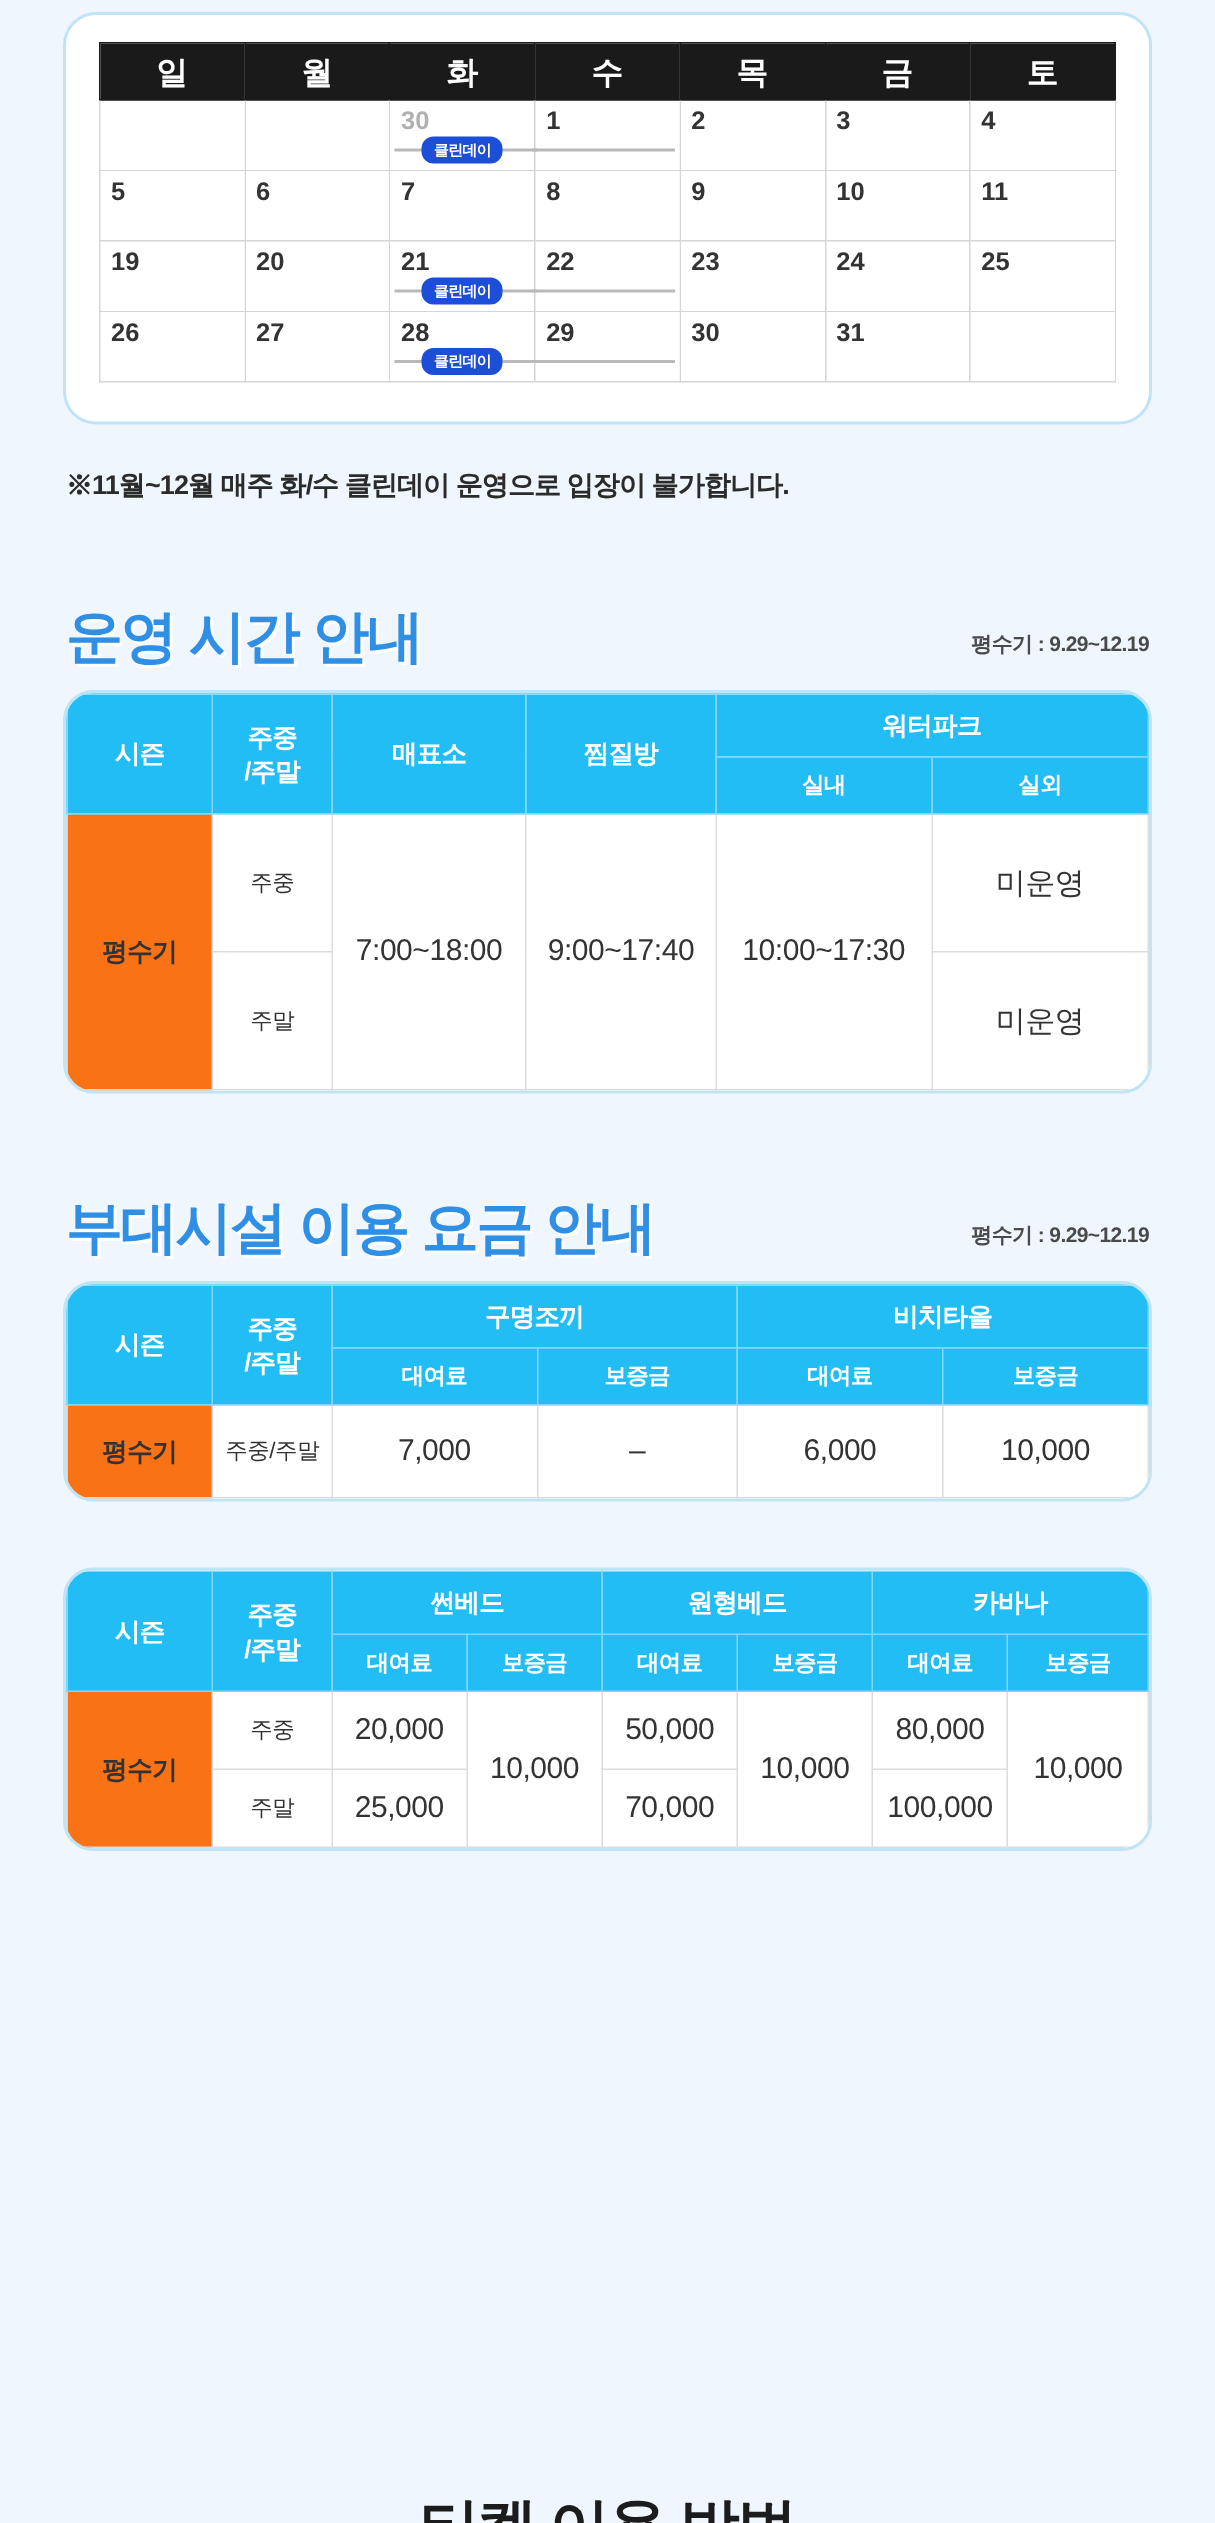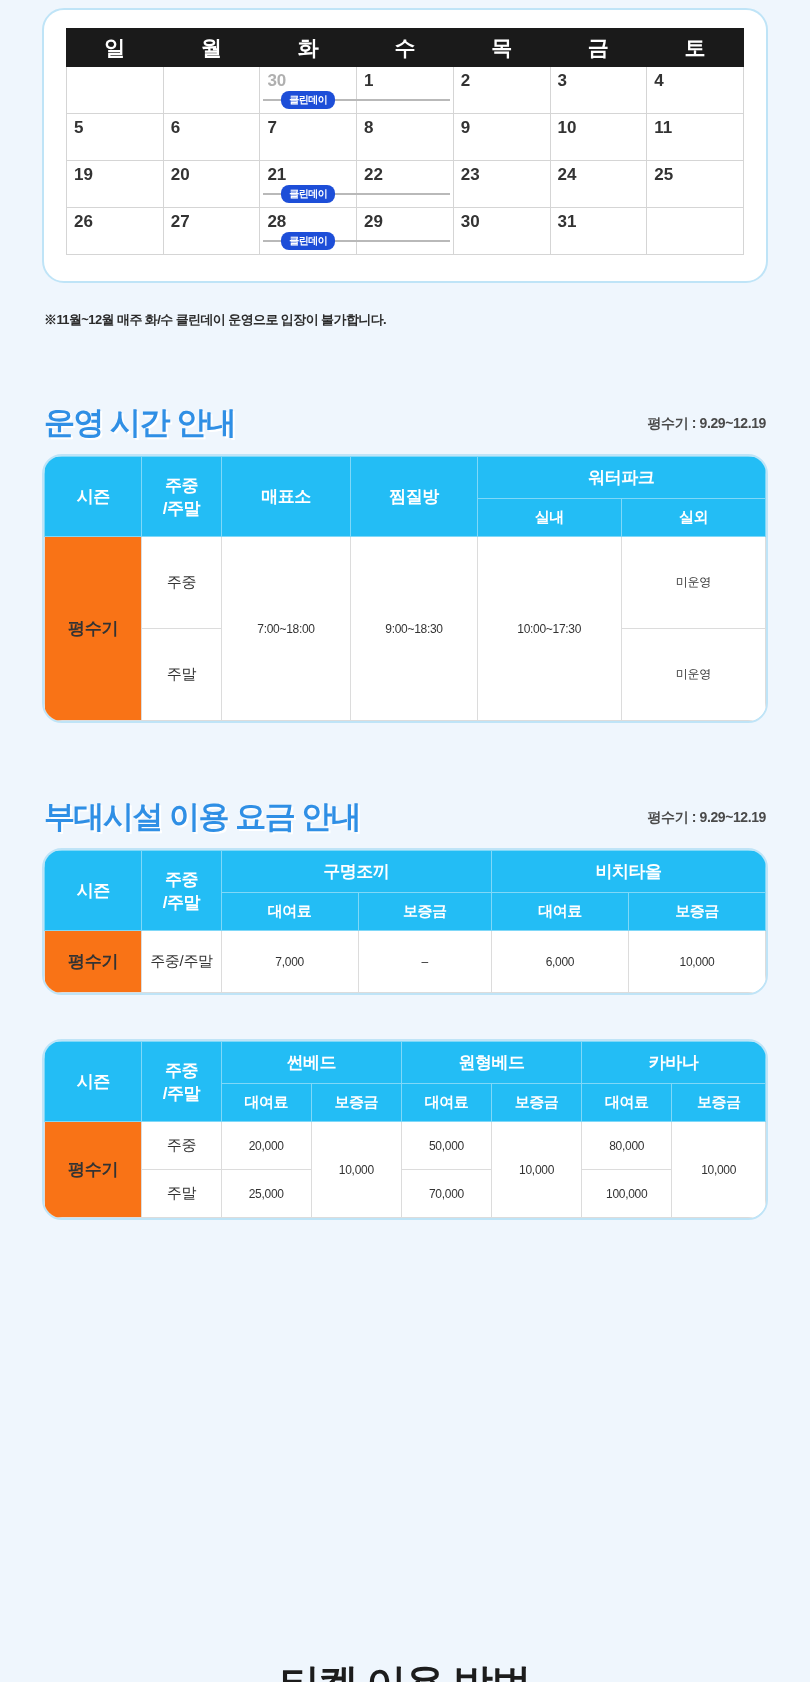--- a/index.html
+++ b/index.html
@@ -67,35 +67,35 @@
     left: 3px; right: -2px;
     bottom: 12px;
     height: 2px;
     background: #b9b9b9;
     z-index: 2;
   }
   .spanline.left { left: -2px; right: 3px; }
 
   .note {
     margin: 28px 44px 16px 44px;
-    font-size: 13px;
+    font-size: 18px;
     font-weight: bold;
     color: #2b2b2b;
     letter-spacing: -0.6px;
   }
 
   
   .sec-head {
     margin: 54px 44px 0 44px;
     display: flex;
     align-items: flex-end;
     gap: 14px;
   }
   .sec-title {
-    font-size: 31px;
+    font-size: 38px;
     font-weight: bold;
     color: #2f8fe5;
     letter-spacing: -1.5px;
     line-height: 1;
     text-shadow: 2px 2px 0 #ffffff;
   }
   .sec-sub {
     font-size: 14px;
     font-weight: bold;
     color: #4a4a4a;
@@ -124,21 +124,21 @@
     font-size: 17px;
     font-weight: bold;
     border: 1px solid #7fd8f8;
     padding: 9px 2px;
     letter-spacing: -0.5px;
   }
   table.info th.sub { font-size: 15px; }
   table.info td {
     border: 1px solid #dcdcdc;
     text-align: center;
-    font-size: 12px;
+    font-size: 20px;
     color: #333;
     padding: 14px 2px;
     background: #ffffff;
     letter-spacing: -0.3px;
   }
   table.info td.season {
     background: #f97316;
     font-weight: bold;
     font-size: 17px;
   }
@@ -275,21 +275,21 @@
       <tr>
         <th class="sub">실내</th>
         <th class="sub">실외</th>
       </tr>
     </thead>
     <tbody>
       <tr>
         <td class="season" rowspan="2">평수기</td>
         <td class="small">주중</td>
         <td rowspan="2">7:00~18:00</td>
-        <td rowspan="2">9:00~18:30</td>
+        <td rowspan="2">9:00~17:40</td>
         <td rowspan="2">10:00~17:30</td>
         <td>미운영</td>
       </tr>
       <tr>
         <td class="small">주말</td>
         <td>미운영</td>
       </tr>
     </tbody>
   </table>
 </div>

